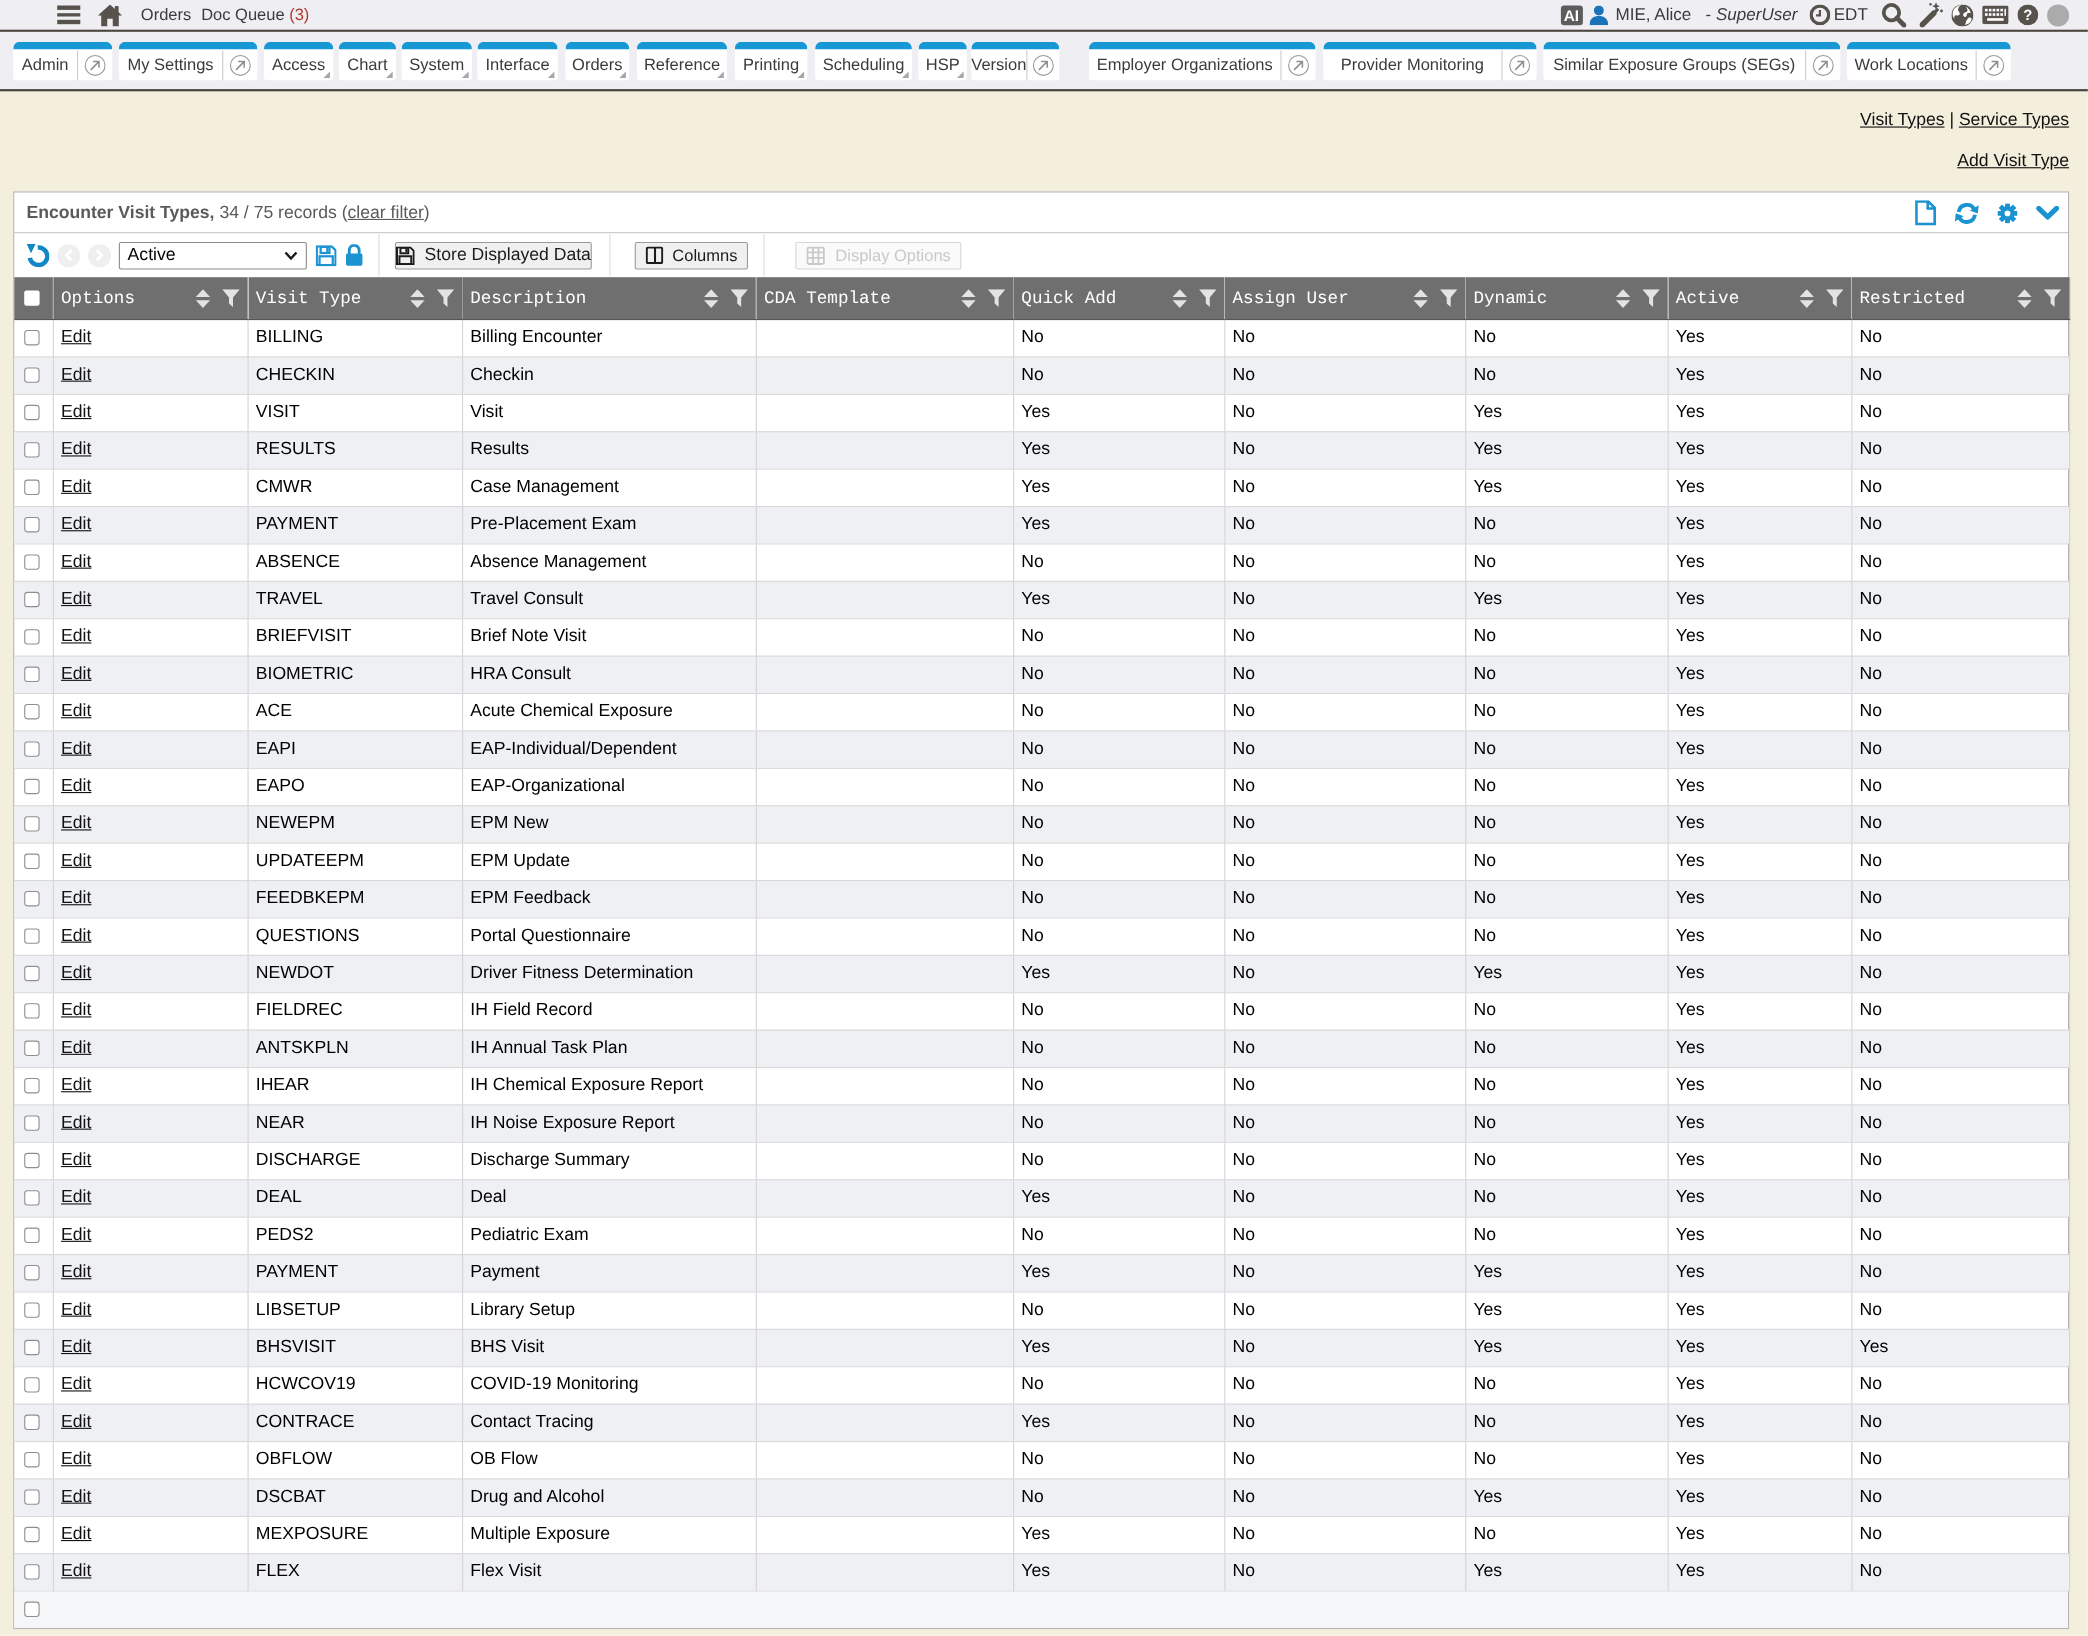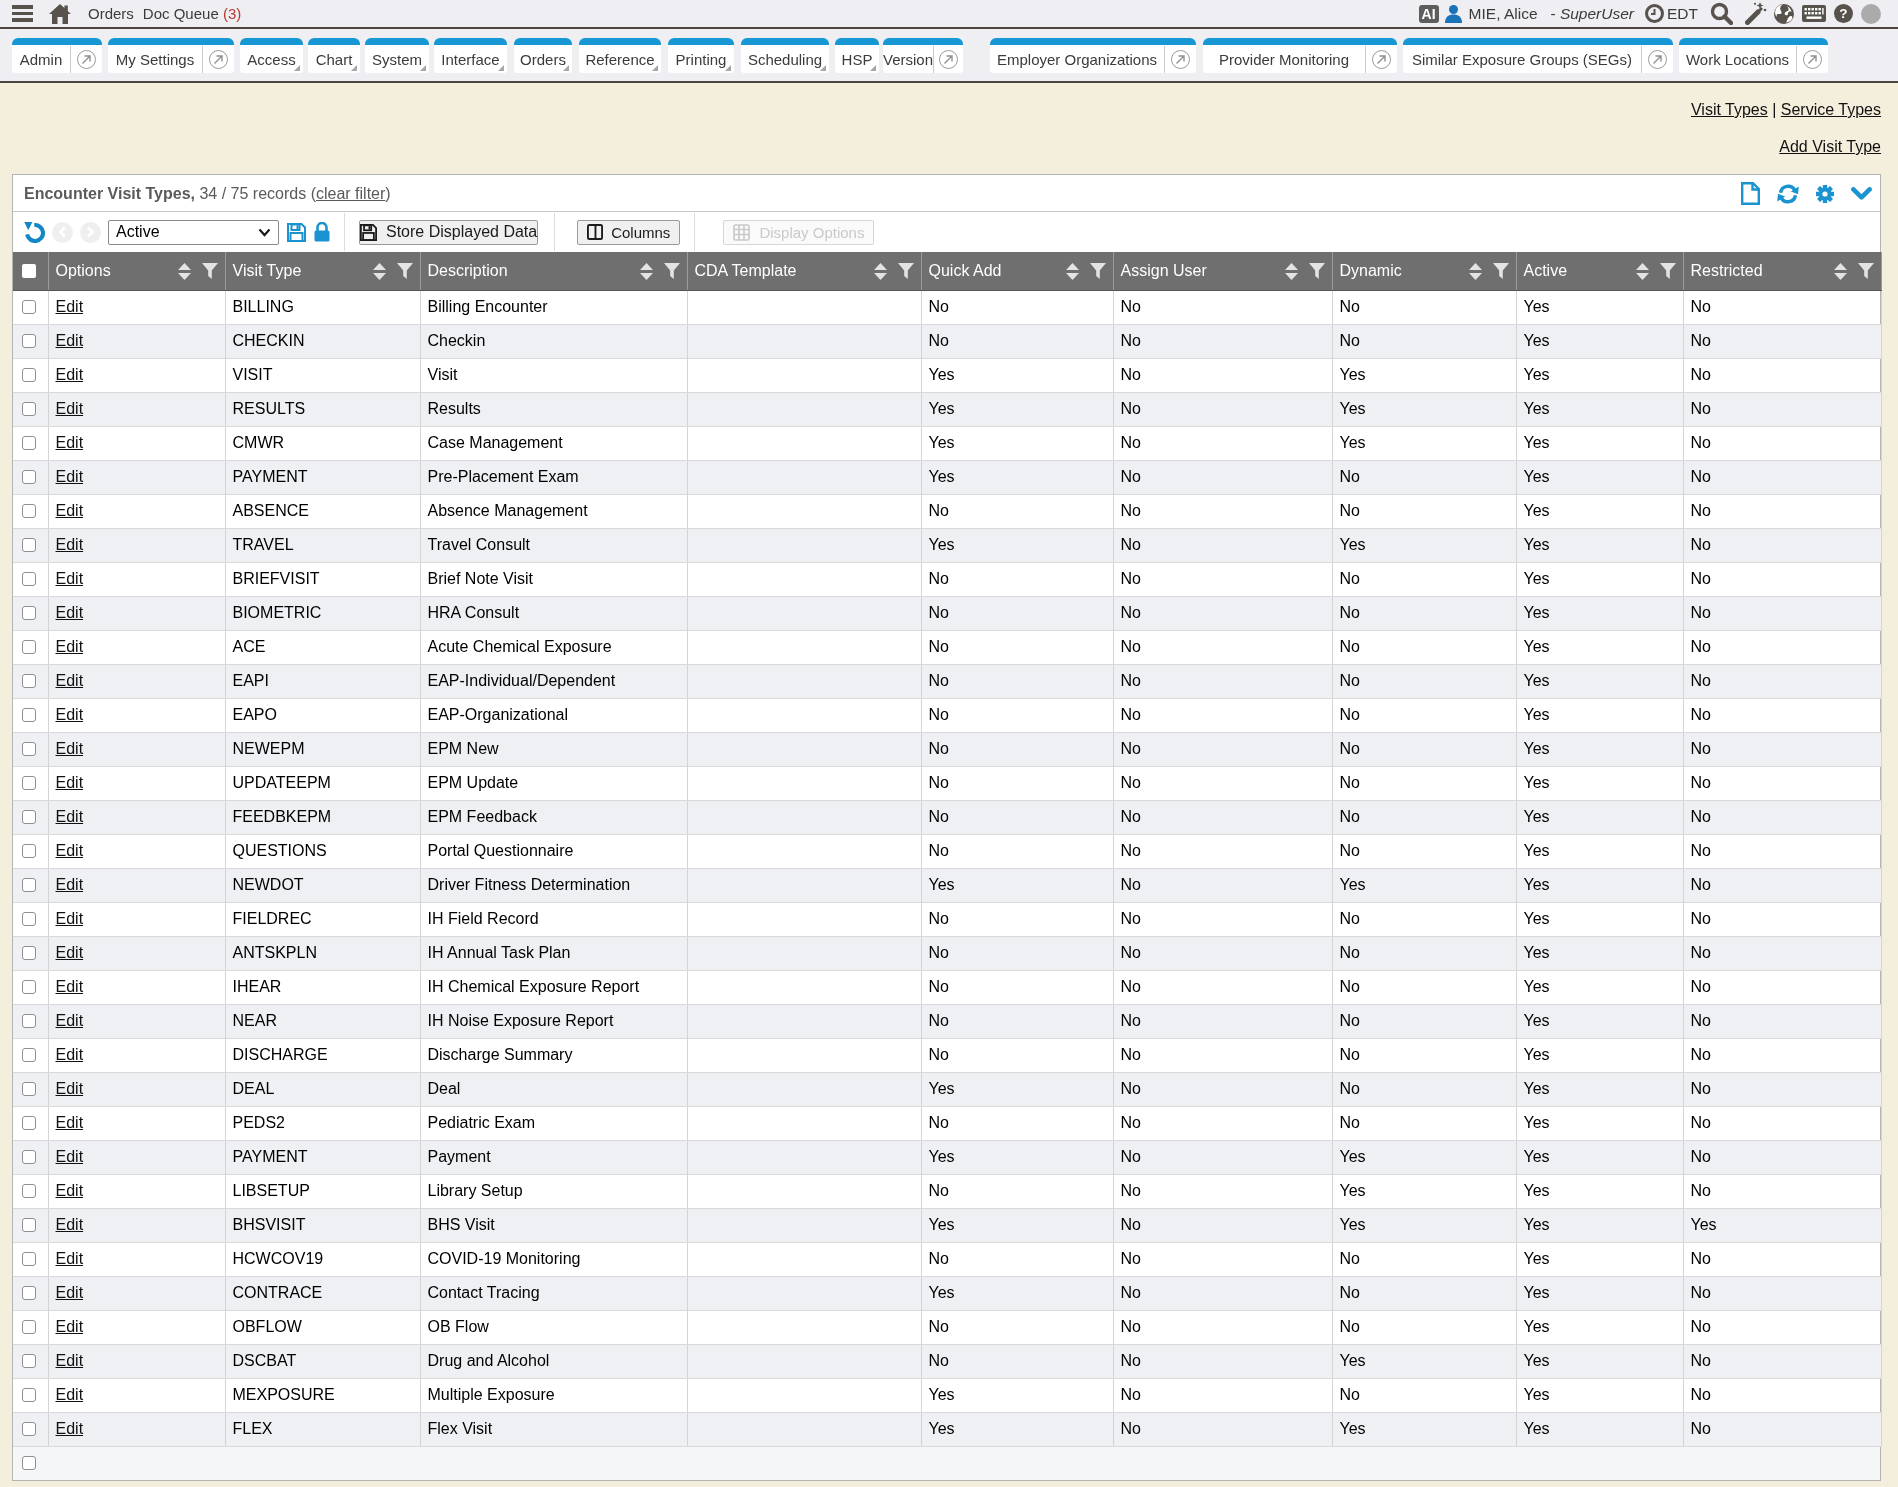--- a/index.html
+++ b/index.html
@@ -1,20 +1,20 @@
 <!DOCTYPE html>
 <html><head>
 <meta charset="utf-8">
 <style>
 * { margin:0; padding:0; box-sizing:border-box; }
 html,body { width:1898px; height:1487px; }
 body { background:#f4eedc; font-family:"Liberation Sans",sans-serif; font-size:16px; color:#222; overflow:hidden; }
 
 
-.topbar { height:29px; background:#efeff3; border-bottom:2px solid #4a453e; display:flex; align-items:center; position:relative; }
+.topbar { height:29px; background:#efeff3; border-bottom:2px solid #4a453e; display:flex; align-items:center; position:relative;padding-left:40px; }
 .tb-left { display:flex; align-items:center; gap:0; }
 .hamb { width:21px; height:17px; margin-left:12px; display:flex; flex-direction:column; justify-content:space-between; }
 .hamb div { height:3.6px; background:#57524c; }
 .home { margin-left:16px; }
 .crumb { margin-left:17px; font-size:15px; color:#3b3b3b; }
 .crumb span { margin-right:9px; }
 .crumb .red { color:#b03a31; margin:0; }
 .tb-right { position:absolute; right:0; top:0; height:27px; display:flex; align-items:center; }
 .ai-badge { background:#5d5d5d; color:#fff; font-weight:bold; font-size:14px; border-radius:3px; padding:2px 3px; line-height:1; }
 .uname { font-size:15.5px; color:#3b3b3b; }
@@ -45,21 +45,21 @@
 
 .toolbar { height:40px; display:flex; align-items:center; position:relative; }
 .tsep { width:1px; height:38px; background:#ddd; margin:0 0; }
 .selbox { width:171px; height:25px; border:1px solid #8a8a8a; border-radius:2px; background:#fff; font-size:16px; padding-left:7px; display:flex; align-items:center; position:relative; color:#000; }
 .selbox svg { position:absolute; right:7px; top:7px; }
 .btn { height:25px; background:#f0f0f0; border:1px solid #9a9a9a; border-radius:2px; display:flex; align-items:center; font-size:16px; color:#1b1b1b; padding:0 0; gap:9px; }
 .btn.dis { color:#c9c9c9; border-color:#d6d6d6; background:#fafafa; }
 
 
 table { border-collapse:collapse; table-layout:fixed; width:1867px; font-size:16px; }
-th { background:#6f6f6f; color:#fff; font-weight:normal; text-align:left; height:38px; border-right:1px solid #9b9b9b; border-bottom:1px solid #555; padding:0 0 0 7px; position:relative; font-size:16px; }
+th { background:#6f6f6f; color:#fff; font-weight:normal; text-align:left; height:38px; border-right:1px solid #9b9b9b; border-bottom:1px solid #555; padding:0 0 0 7px; position:relative; font-size:16px;font-family:Liberation Mono, monospace; }
 th .hic { position:absolute; top:11px; }
 td { height:34px; border-bottom:1px solid #d9d9d9; border-right:1px solid #d4d4d4; padding:0 0 0 7px; color:#000; }
 tr.alt td { background:#eef0f4; }
 td a { color:#111; }
 .cb { width:14px; height:14px; border:1.5px solid #8f8f8f; border-radius:3px; background:#fff; margin-left:9px; }
 .hcb { width:14px; height:14px; background:#fff; border-radius:2px; margin-left:9px; }
 .tfoot { height:33px; background:#f5f6f8; display:flex; align-items:center; }
 
 .ic { display:inline-block; vertical-align:middle; }
 </style>

